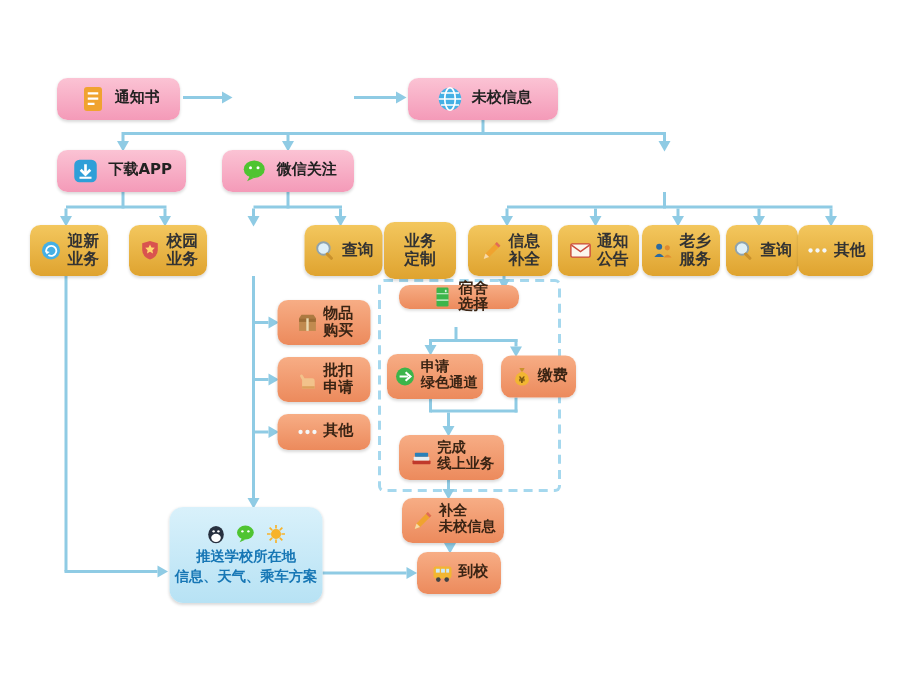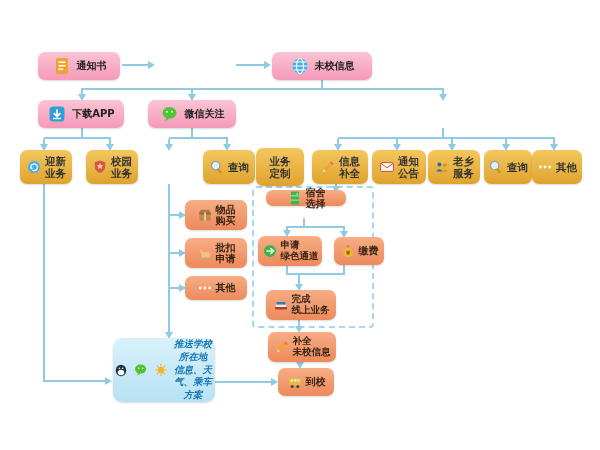--- a/index.html
+++ b/index.html
@@ -3,21 +3,21 @@
 <meta charset="utf-8">
 <style>
   html,body{margin:0;padding:0;background:#fff;}
   #canvas{position:relative;width:600px;height:450px;background:#fff;overflow:hidden;
           font-family:"DejaVu Sans","Liberation Sans",sans-serif;}
   .node{position:absolute;display:flex;align-items:center;justify-content:center;gap:5px;
         border-radius:7px;z-index:2;box-shadow:0 1px 2px rgba(0,0,0,.15);}
   .pink{background:linear-gradient(#fbc3d4,#f49ab8);color:#222;font-weight:bold;font-size:10px;}
   .gold{background:linear-gradient(#f3c75e,#dfa32f);color:#333;font-weight:bold;font-size:10.5px;gap:3px;padding:0 2px;}
   .orange{background:linear-gradient(#f7ad85,#ec8a5c);color:#3a2414;font-weight:bold;font-size:10px;gap:3px;padding:0 2px;}
-  .push{background:linear-gradient(#d9f1fb,#b7e2f4);flex-direction:row;gap:2px;border-radius:9px;font-style:italic;}
+  .push{background:linear-gradient(#d9f1fb,#b7e2f4);flex-direction:column;gap:2px;border-radius:9px;}
   .lbl{white-space:pre-line;line-height:1.15;text-align:left;}
   .ctr .lbl{text-align:center;}
   .sm{font-size:9.5px;}
   .push .lbl{color:#1777b5;font-size:9.5px;font-weight:bold;text-align:center;line-height:1.35;}
   .icons-row{display:flex;gap:4px;align-items:center;}
   .ic20{width:20px;height:20px;flex:0 0 auto;}
   .ic16{width:16px;height:16px;flex:0 0 auto;}
   .line{position:absolute;background:#8fcbe4;z-index:1;}
   .hl{height:2px;}
   .vl{width:2px;}

